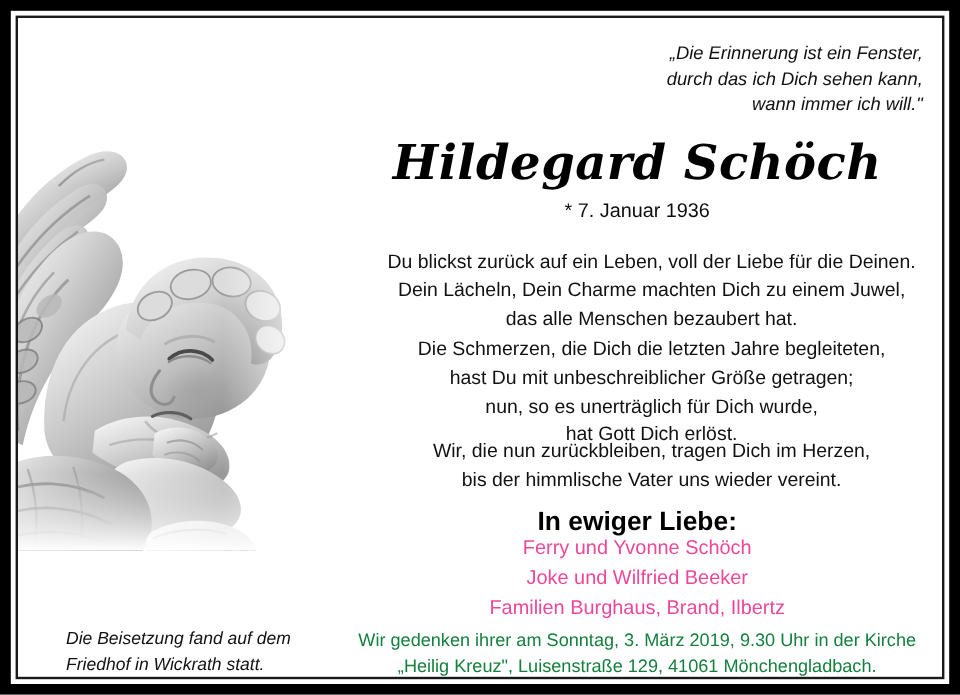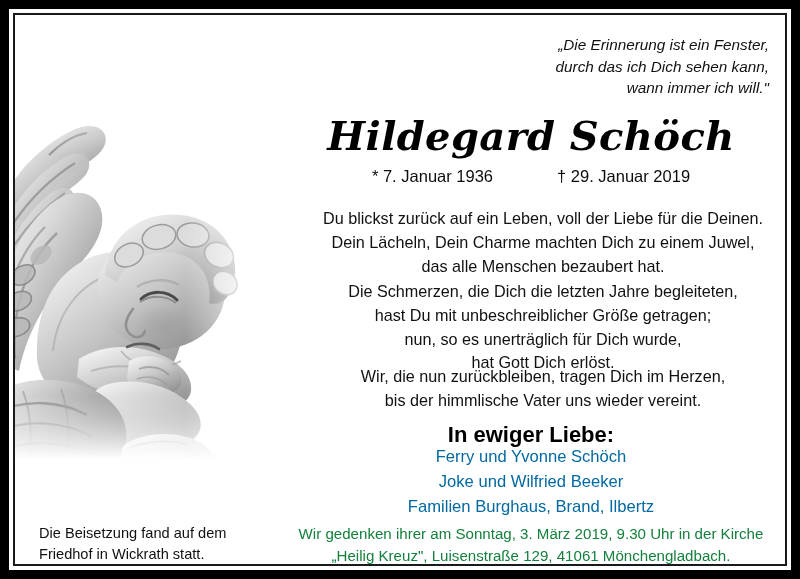--- a/index.html
+++ b/index.html
@@ -131,42 +131,43 @@
   }
 
   .mourners {
     position: absolute;
     top: 430px;
     left: 0;
     width: 100%;
     text-align: center;
     font-size: 16.6px;
     line-height: 1.5;
-    color: #0369a1;
+    color: #ec4899;
     white-space: pre-line;
   }
 
   .service-note {
     position: absolute;
     top: 508px;
     left: 8px;
     width: 504px;
     text-align: center;
     font-size: 15.1px;
     line-height: 1.45;
     color: #15803d;
     white-space: pre-line;
   }
 
   
   .burial-note {
     position: absolute;
-    left: 24px;
+    left: 40px;
     top: 508px;
     width: 215px;
+    font-style: italic;
     font-size: 14.6px;
     line-height: 1.46;
     color: #111111;
     white-space: pre-line;
   }
 </style>
 </head>
 <body>
 
 <div class="notice">
@@ -329,21 +330,20 @@
       <div class="content">
 
         <div class="quote">„Die Erinnerung ist ein Fenster,
 durch das ich Dich sehen kann,
 wann immer ich will."</div>
 
         <div class="deceased-name">Hildegard Schöch</div>
 
         <div class="dates-row">
           <span class="date-item">* 7. Januar 1936</span>
-          <span class="date-item">† 29. Januar 2019</span>
         </div>
 
         <div class="verse-block verse-1">Du blickst zurück auf ein Leben, voll der Liebe für die Deinen.
 Dein Lächeln, Dein Charme machten Dich zu einem Juwel,
 das alle Menschen bezaubert hat.</div>
 
         <div class="verse-block verse-2">Die Schmerzen, die Dich die letzten Jahre begleiteten,
 hast Du mit unbeschreiblicher Größe getragen;
 nun, so es unerträglich für Dich wurde,
 hat Gott Dich erlöst.</div>

